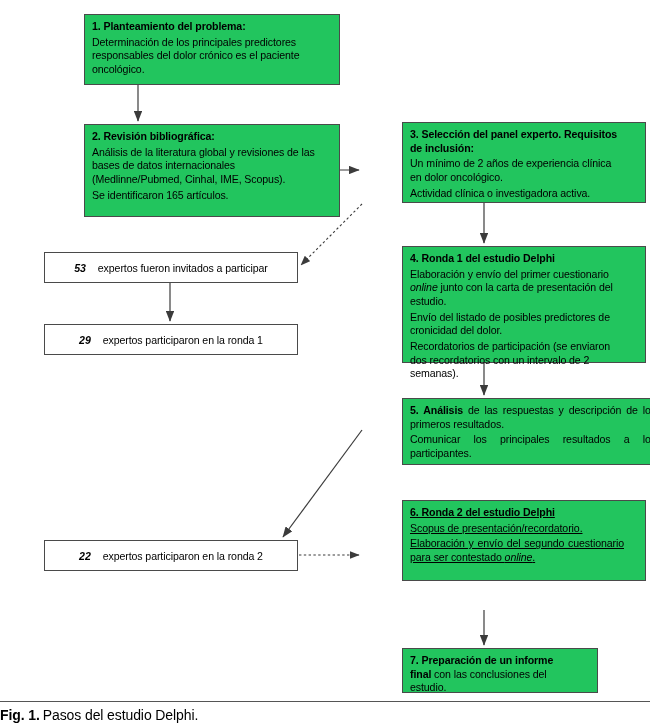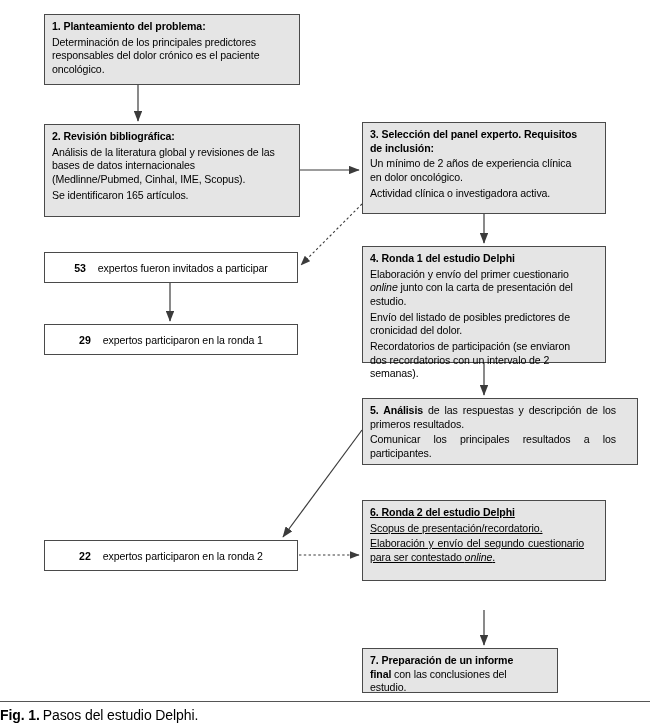--- a/index.html
+++ b/index.html
@@ -23,26 +23,27 @@
     left: 0;
     top: 0;
     width: 650px;
     height: 726px;
     pointer-events: none;
   }
   .node {
     position: absolute;
     box-sizing: border-box;
     border: 1.2px solid #4a4a4a;
-    background: #e5e5e5;
+    background: #22c55e;
     padding: 5px 21px 6px 7px;
     font-size: 10.6px;
     line-height: 1.29;
     letter-spacing: -0.1px;
     z-index: 2;
+    margin-left: 40px;
   }
   .node p {
     margin: 0 0 2px 0;
   }
   .node p:last-child {
     margin-bottom: 0;
   }
   .node .hd {
     font-weight: bold;
   }
@@ -61,20 +62,21 @@
     display: flex;
     align-items: center;
     justify-content: center;
     font-size: 10.6px;
     letter-spacing: -0.1px;
     z-index: 2;
   }
   .count-node .num {
     font-weight: bold;
     margin-right: 12px;
+    font-style: italic;
   }
   #caption-rule {
     position: absolute;
     left: 0;
     top: 701px;
     width: 650px;
     border-top: 1.1px solid #555555;
   }
   #caption {
     position: absolute;
@@ -127,21 +129,21 @@
     <p class="hd">1.  Planteamiento del problema:</p>
     <p>Determinación de los principales predictores responsables del dolor crónico es el paciente oncológico.</p>
   </div>
 
   <div class="node" style="left:44px; top:124px; width:256px; height:93px;">
     <p class="hd">2.  Revisión bibliográfica:</p>
     <p>Análisis de la literatura global y revisiones de las bases de datos internacionales (Medlinne/Pubmed, Cinhal, IME, Scopus).</p>
     <p>Se identificaron 165 artículos.</p>
   </div>
 
-  <div class="node" style="left:362px; top:122px; width:244px; height:92px;">
+  <div class="node" style="left:362px; top:122px; width:244px; height:81px;">
     <p class="hd">3.  Selección del panel experto. Requisitos de inclusión:</p>
     <p>Un mínimo de 2 años de experiencia clínica en dolor oncológico.</p>
     <p>Actividad clínica o investigadora activa.</p>
   </div>
 
   <div class="node" style="left:362px; top:246px; width:244px; height:117px;">
     <p class="hd">4.  Ronda 1 del estudio Delphi</p>
     <p><span>Elaboración y envío del primer cuestionario </span><em>online</em><span> junto con la carta de presentación del estudio.</span></p>
     <p>Envío del listado de posibles predictores de cronicidad del dolor.</p>
     <p>Recordatorios de participación (se enviaron dos recordatorios con un intervalo de 2 semanas).</p>

